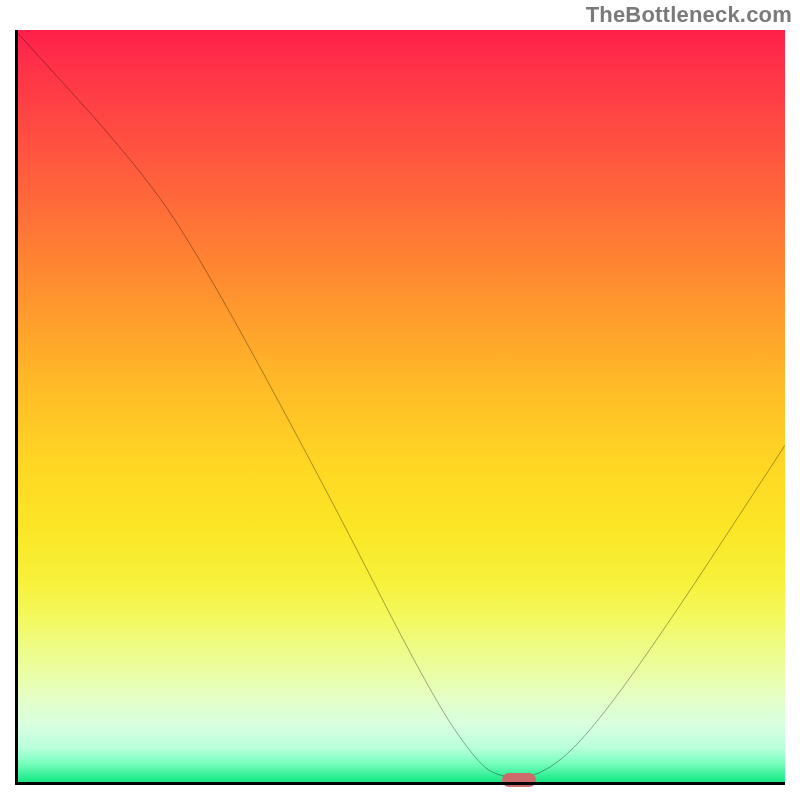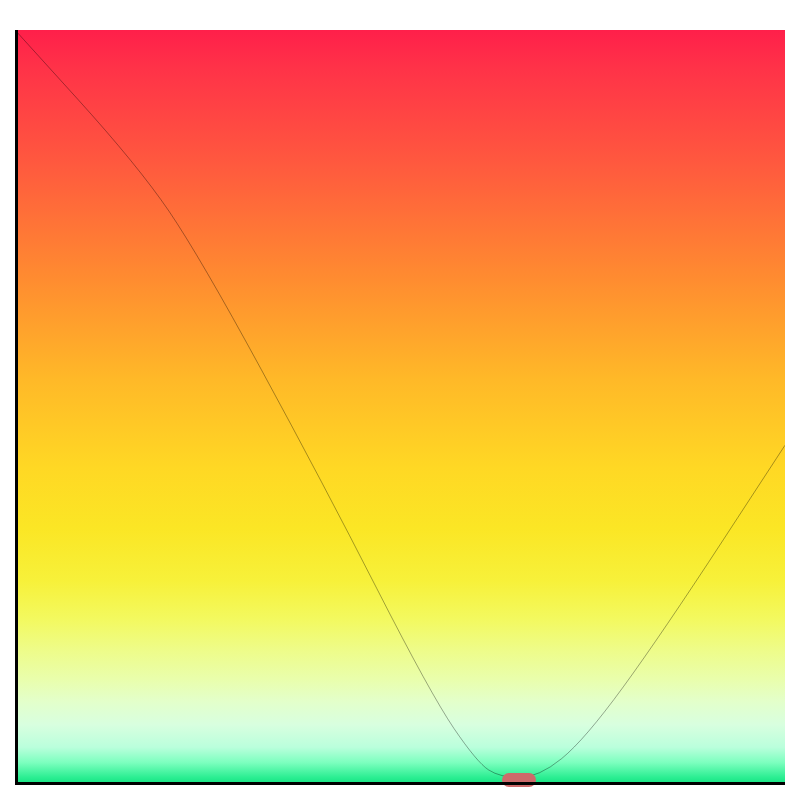--- a/index.html
+++ b/index.html
@@ -78,20 +78,21 @@
     border-radius: 7px;
     background: #cd6a6a;
     transform: translate(-50%, -50%);
   }
 </style>
 </head>
 <body>
 
 <div class="wrap">
 
+  <div class="watermark">TheBottleneck.com</div>
 
   <div class="plot-area">
     <div class="gradient-bg"></div>
 
     <svg class="curve" viewBox="0 0 100 100" preserveAspectRatio="none">
       <path id="curve-path" fill="none" stroke="#000" stroke-width="0.35" vector-effect="non-scaling-stroke" d="M 0 0 Q 0 0 8 9 Q 16 18 20 24 Q 24 30 32 45 Q 40 60 47 74 Q 54 88 57 92.5 Q 60 97 61.5 98 Q 63 99 65.5 99 Q 68 99 71 96.5 Q 74 94 79 87 Q 84 80 92 67.5 T 100 55"></path>
     </svg>
 
     <div class="marker" id="marker" style="left: 65.5%; top: 99.3%;"></div>
 

